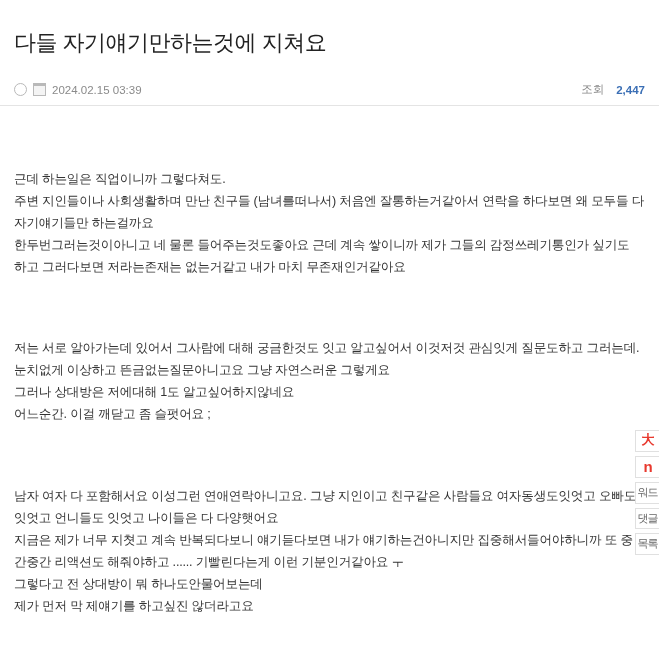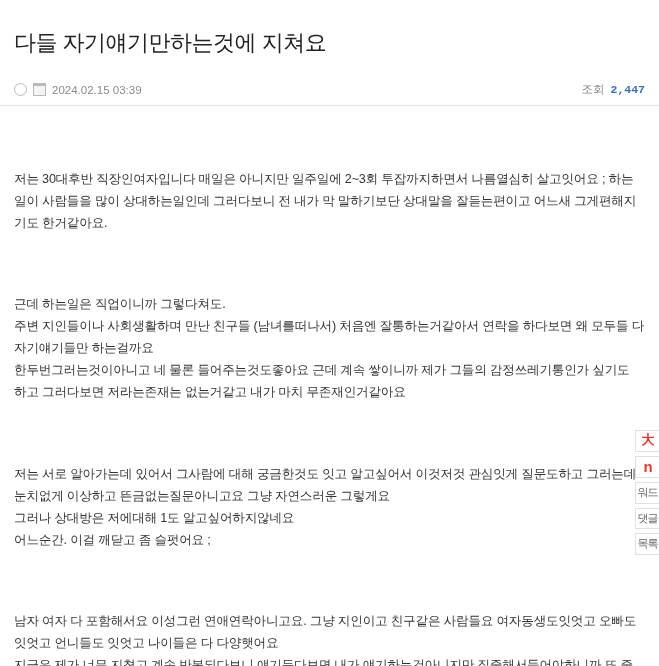--- a/index.html
+++ b/index.html
@@ -69,28 +69,27 @@
     background: #b9b9b9;
   }
   .post-date {
     font-size: 11.5px;
     color: #8a8a8a;
     text-align: right;
   }
   .meta-right {
     display: flex;
     align-items: center;
-    gap: 6px;
+    gap: 12px;
     font-size: 11.5px;
     color: #8a8a8a;
   }
   .view-count {
     color: #3b6fb5;
     font-weight: bold;
-    font-family: Liberation Mono, monospace;
   }
   .post-body {
     padding: 18px 14px 0 14px;
     font-size: 12.6px;
     line-height: 1.75;
     color: #333333;
     letter-spacing: -0.2px;
     white-space: pre-wrap;
     word-break: break-all;
   }
@@ -148,21 +147,20 @@
       <span class="cal-icon"></span>
       <span class="post-date">2024.02.15 03:39</span>
     </div>
     <div class="meta-right">
       <span>조회</span>
       <span class="view-count">2,447</span>
     </div>
   </div>
 
   <div class="post-body">
-    <p class="para">저는 30대후반 직장인여자입니다 매일은 아니지만 일주일에 2~3회 투잡까지하면서 나름열심히 살고잇어요 ; 하는일이 사람들을 많이 상대하는일인데 그러다보니 전 내가 막 말하기보단 상대말을 잘듣는편이고 어느새 그게편해지기도 한거같아요.</p>
     <p class="para">근데 하는일은 직업이니까 그렇다쳐도.
 주변 지인들이나 사회생활하며 만난 친구들 (남녀를떠나서) 처음엔 잘통하는거같아서 연락을 하다보면 왜 모두들 다 자기얘기들만 하는걸까요
 한두번그러는것이아니고 네 물론 들어주는것도좋아요 근데 계속 쌓이니까 제가 그들의 감정쓰레기통인가 싶기도 하고 그러다보면 저라는존재는 없는거같고 내가 마치 무존재인거같아요</p>
     <p class="para">저는 서로 알아가는데 있어서 그사람에 대해 궁금한것도 잇고 알고싶어서 이것저것 관심잇게 질문도하고 그러는데. 눈치없게 이상하고 뜬금없는질문아니고요 그냥 자연스러운 그렇게요
 그러나 상대방은 저에대해 1도 알고싶어하지않네요
 어느순간. 이걸 깨닫고 좀 슬펏어요 ;</p>
     <p class="para">남자 여자 다 포함해서요 이성그런 연애연락아니고요. 그냥 지인이고 친구같은 사람들요 여자동생도잇엇고 오빠도 잇엇고 언니들도 잇엇고 나이들은 다 다양햇어요
 지금은 제가 너무 지쳣고 계속 반복되다보니 얘기듣다보면 내가 얘기하는건아니지만 집중해서들어야하니까 또 중간중간 리액션도 해줘야하고 ...... 기빨린다는게 이런 기분인거같아요 ㅜ
 그렇다고 전 상대방이 뭐 하나도안물어보는데
 제가 먼저 막 제얘기를 하고싶진 않더라고요</p>

